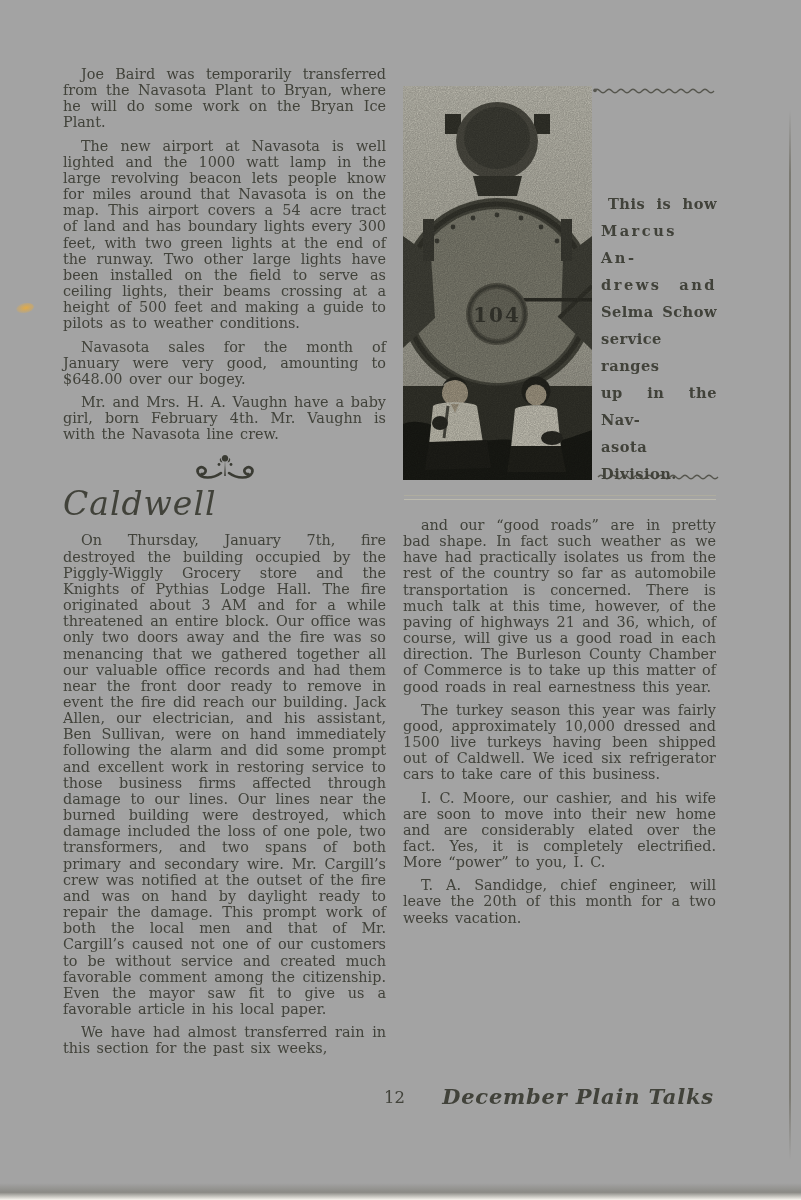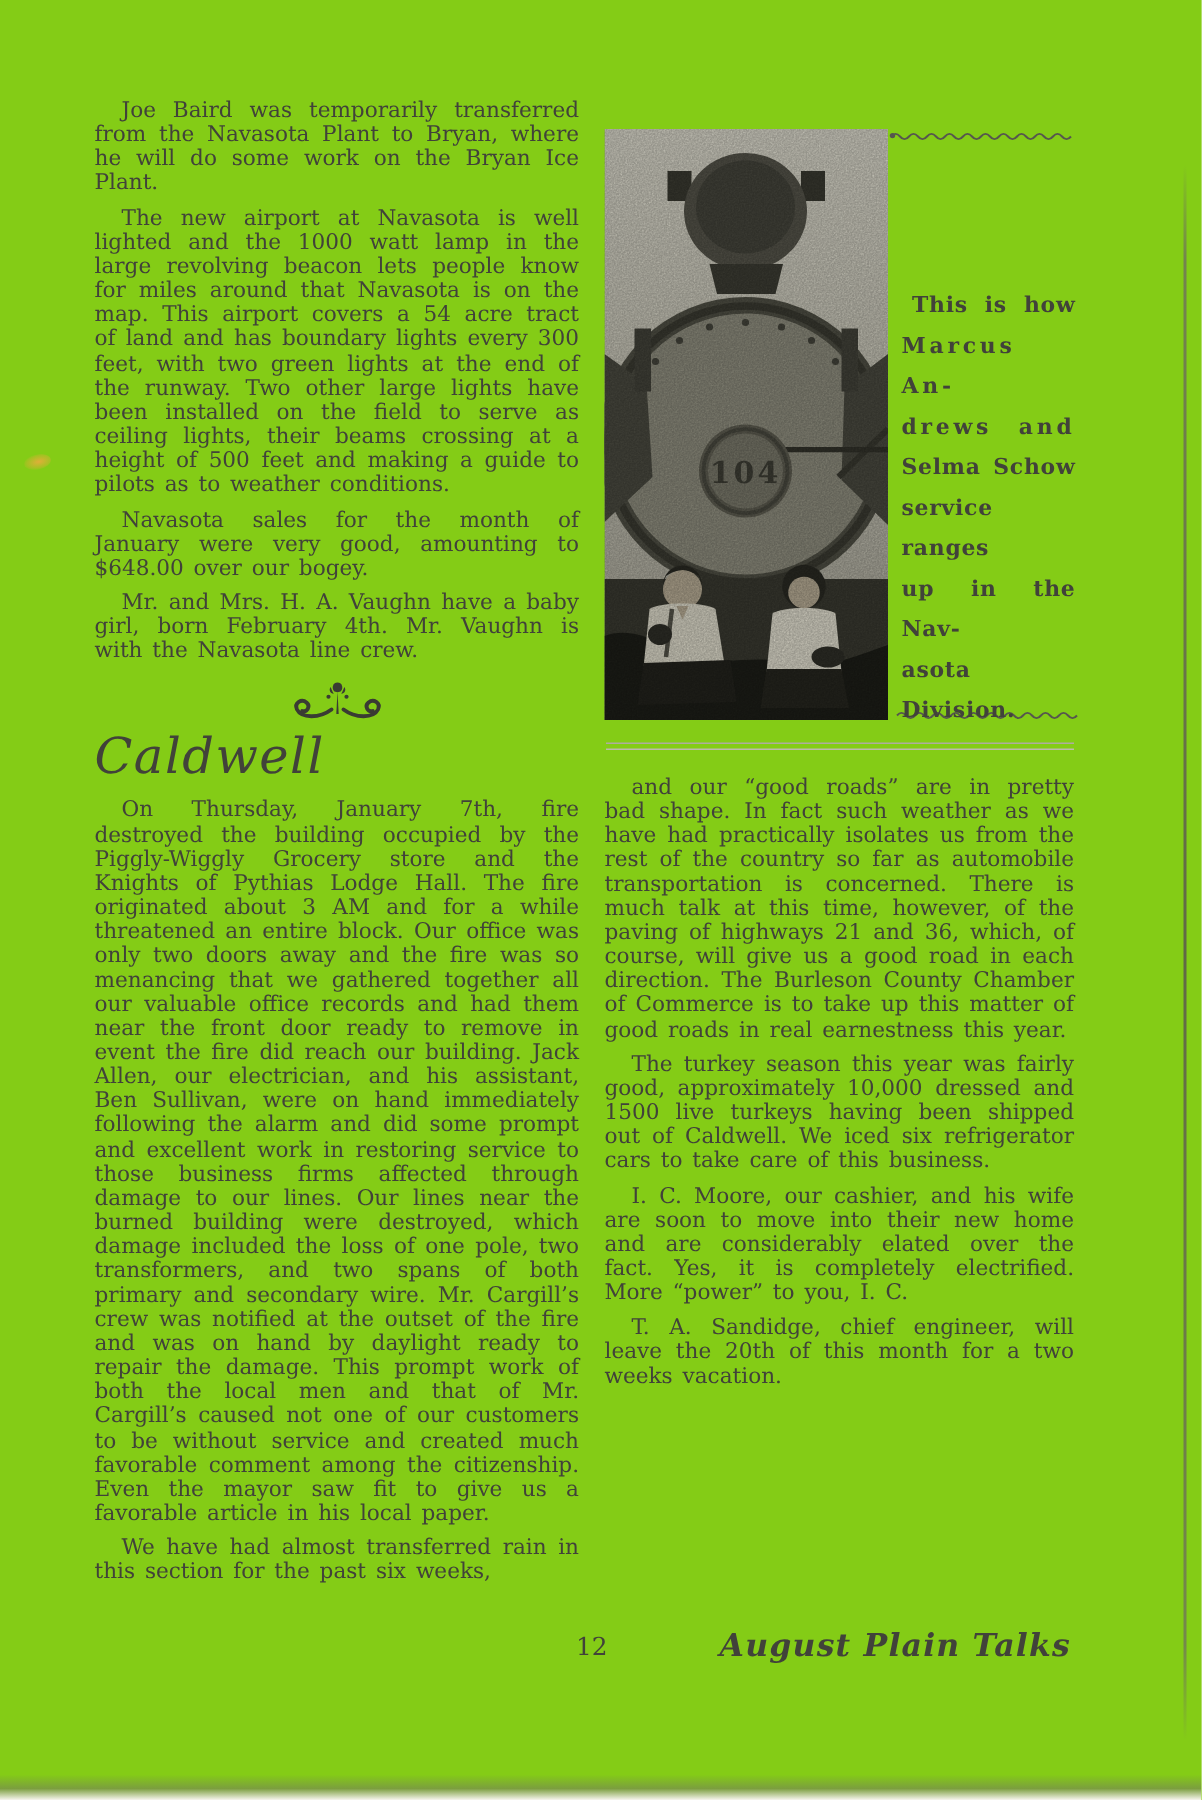--- a/index.html
+++ b/index.html
@@ -1,19 +1,19 @@
 <!DOCTYPE html>
 <html><head>
 <meta charset="utf-8">
 <style>
   html,body{margin:0;padding:0;}
   .page{
     position:relative;
     width:801px;height:1200px;
-    background:#84cc16;
+    background:#a3a3a3;
     overflow:hidden;
     font-family:"DejaVu Serif", serif;
     color:#41423a;
   }
   
   .col-left{
     position:absolute;left:63px;top:66px;width:323px;
   }
   .body-text p{
     margin:0 0 7px 0;
@@ -231,20 +231,20 @@
 
   <div class="col-right body-text">
     <p>and our “good roads” are in pretty bad shape. In fact such weather as we have had practically isolates us from the rest of the country so far as automobile transportation is concerned. There is much talk at this time, however, of the paving of highways 21 and 36, which, of course, will give us a good road in each direction. The Burleson County Chamber of Commerce is to take up this matter of good roads in real earnestness this year.</p>
     <p>The turkey season this year was fairly good, approximately 10,000 dressed and 1500 live turkeys having been shipped out of Caldwell. We iced six refrigerator cars to take care of this business.</p>
     <p>I. C. Moore, our cashier, and his wife are soon to move into their new home and are considerably elated over the fact. Yes, it is completely electrified. More “power” to you, I. C.</p>
     <p>T. A. Sandidge, chief engineer, will leave the 20th of this month for a two weeks vacation.</p>
   </div>
 
   <div class="footer">
     <span class="page-number">12</span>
-    <span class="footer-title">August Plain Talks</span>
+    <span class="footer-title">December Plain Talks</span>
   </div>
 
   <div class="page-edge-line"></div>
   <div class="bottom-shadow"></div>
   <div class="ink-stain"></div>
 
 </div>
 
 </body></html>

